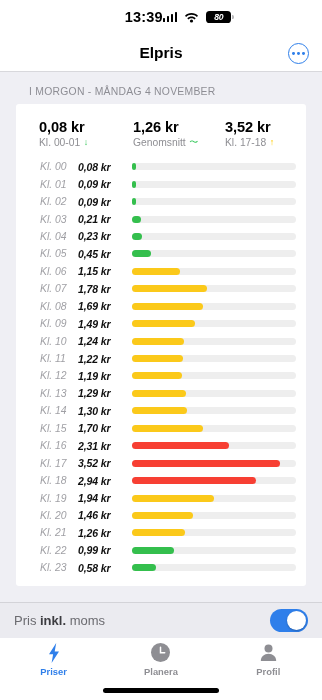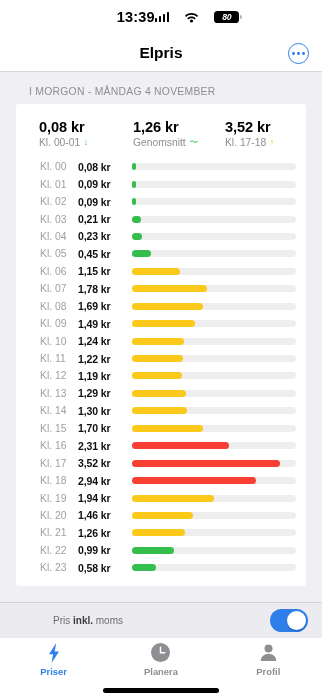--- a/index.html
+++ b/index.html
@@ -33,21 +33,21 @@
   }
   .clock {
     font-size: 14.5px;
     font-weight: bold;
     color: #000;
     letter-spacing: 0.2px;
   }
   .status-right {
     display: flex;
     align-items: center;
-    gap: 15px;
+    gap: 7px;
     font-style: italic;
   }
   .cell-bars {
     display: flex;
     align-items: flex-end;
     gap: 1.4px;
     height: 10px;
   }
   .cell-bars i {
     display: block;
@@ -181,20 +181,21 @@
   .trend.up   { color: #ffcc00; }
 
   
   .rows { padding: 0 0 0 0; }
   .row {
     display: flex;
     align-items: center;
     height: 17.45px;
     padding-left: 24px;
     padding-right: 10px;
+    font-style: italic;
   }
   .row-hour {
     width: 38px;
     font-size: 10.4px;
     color: #a0a0a5;
     flex: none;
   }
   .row-price {
     width: 48px;
     font-size: 10.5px;
@@ -226,23 +227,22 @@
     top: 602px; left: 0;
     width: 322px; height: 36px;
     background: #ebebf0;
     border-top: 0.5px solid #d3d3d8;
     display: flex;
     align-items: center;
     justify-content: space-between;
     padding: 0 14px 0 14px;
   }
   .footer-label {
-    font-size: 10px;
+    font-size: 13px;
     color: #6b6b70;
-    margin-left: 39px;
   }
   .footer-label b { color: #3c3c40; font-weight: bold; }
   .switch {
     width: 38px; height: 22.5px;
     background: #2f7fea;
     border-radius: 12px;
     position: relative;
     cursor: pointer;
     flex: none;
   }

